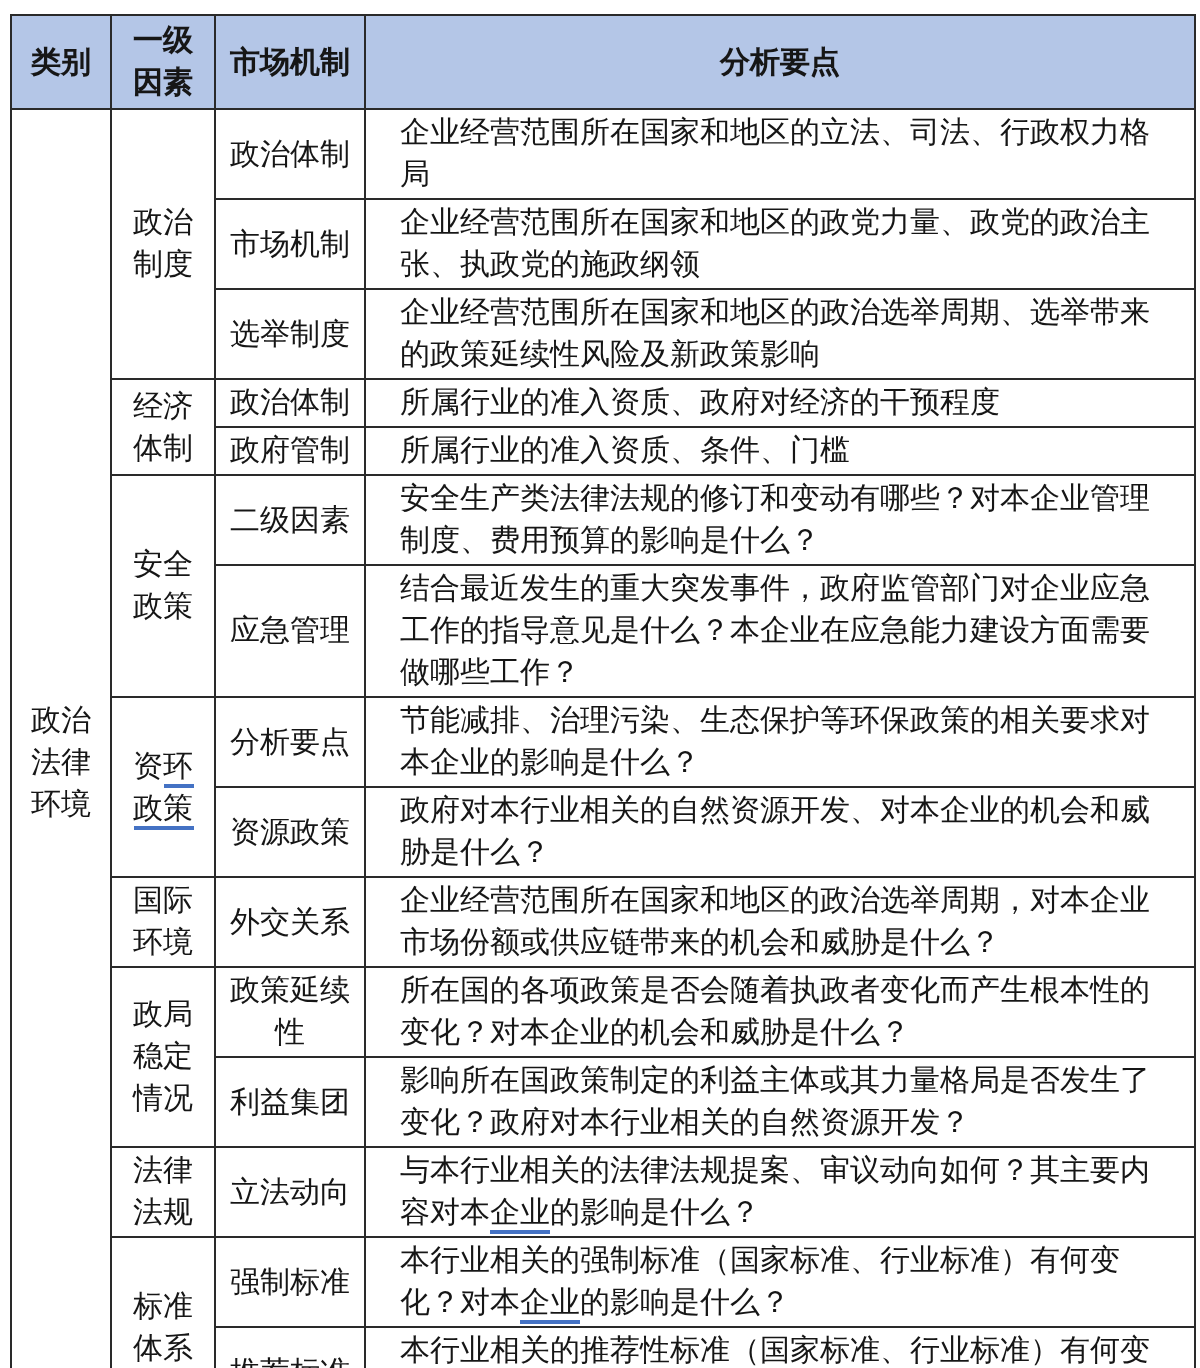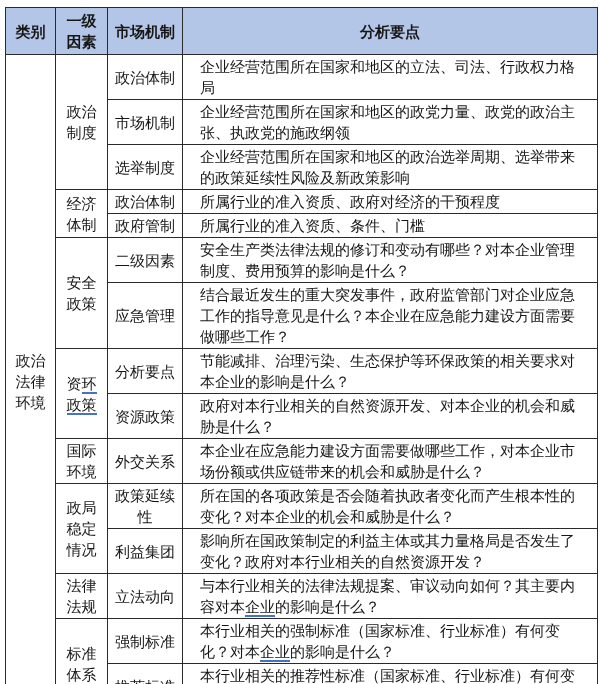--- a/index.html
+++ b/index.html
@@ -97,21 +97,21 @@
           <td class="pts">节能减排、治理污染、生态保护等环保政策的相关要求对本企业的影响是什么？</td>
         </tr>
         <tr>
           <td class="lv2">资源政策</td>
           <td class="pts">政府对本行业相关的自然资源开发、对本企业的机会和威胁是什么？</td>
         </tr>
         <tr>
           <td class="lv1" rowspan="1">国际
 环境</td>
           <td class="lv2">外交关系</td>
-          <td class="pts">本企业在应急能力建设方面需要做哪些工作，对本企业市场份额或供应链带来的机会和威胁是什么？</td>
+          <td class="pts">企业经营范围所在国家和地区的政治选举周期，对本企业市场份额或供应链带来的机会和威胁是什么？</td>
         </tr>
         <tr>
           <td class="lv1" rowspan="2">政局
 稳定
 情况</td>
           <td class="lv2">政策延续
 性</td>
           <td class="pts">所在国的各项政策是否会随着执政者变化而产生根本性的变化？对本企业的机会和威胁是什么？</td>
         </tr>
         <tr>

